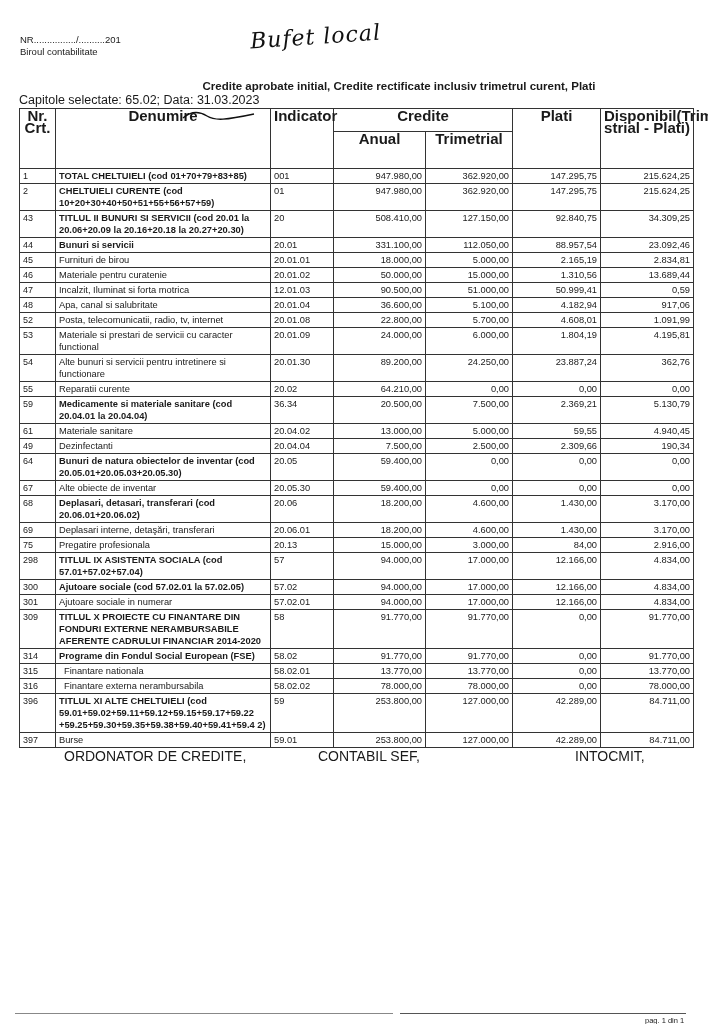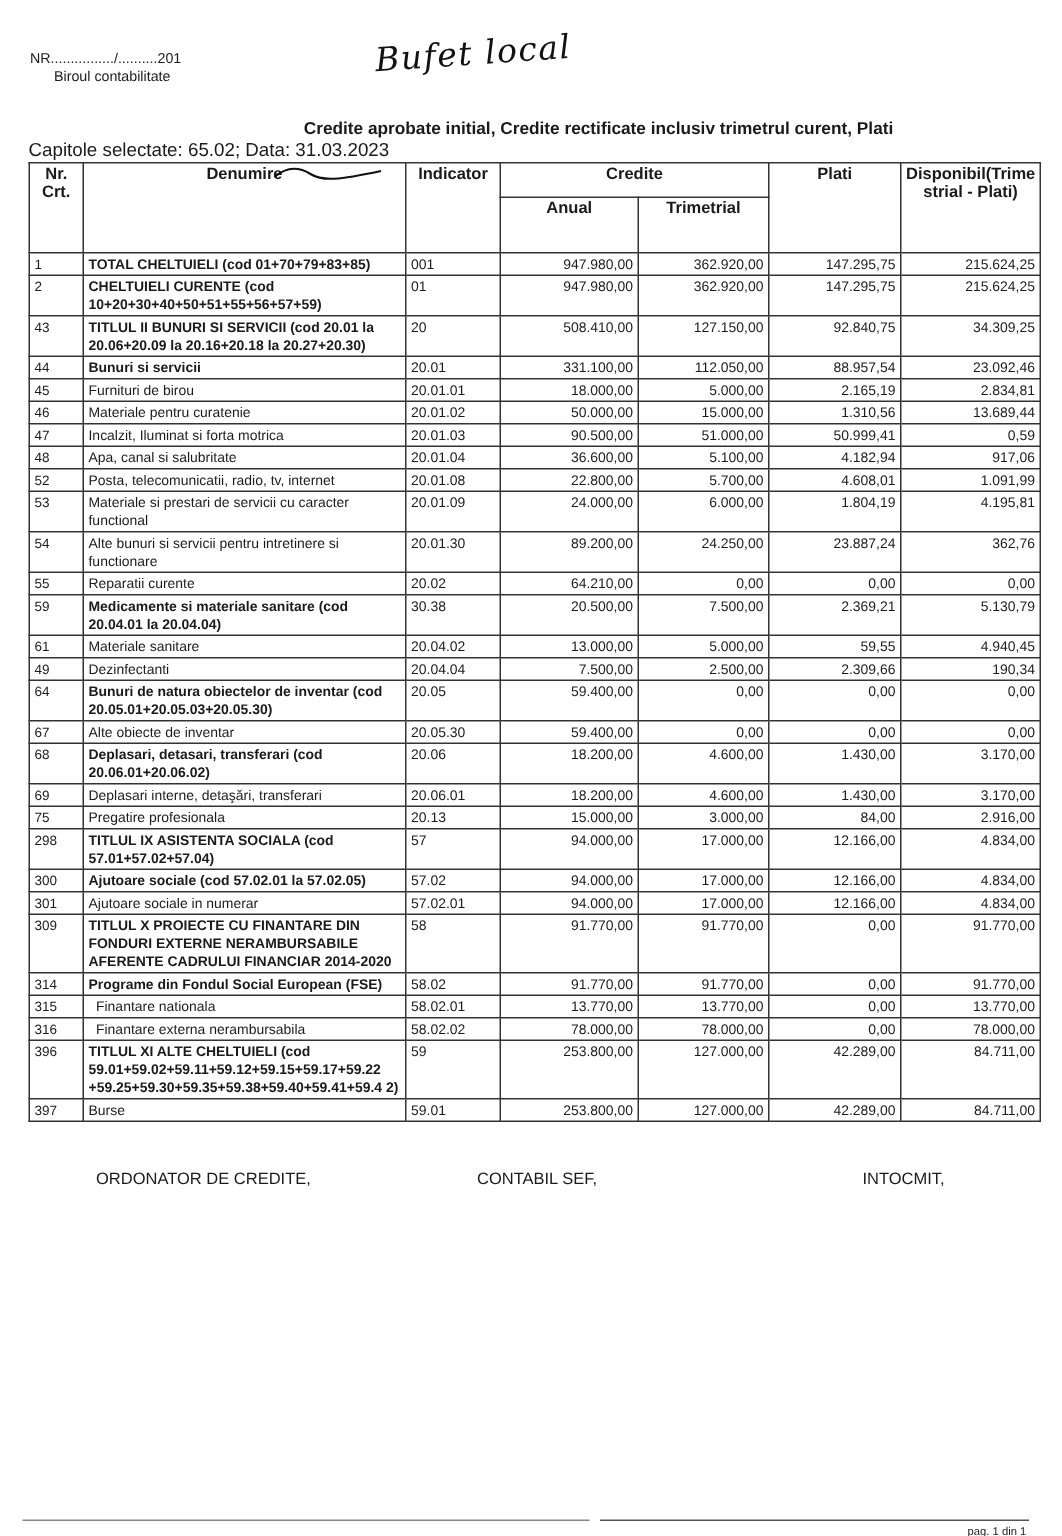--- a/index.html
+++ b/index.html
@@ -1,31 +1,31 @@
 <!DOCTYPE html>
 <html><head>
 <meta charset="utf-8">
 <style>
   html, body { margin:0; padding:0; background:#ffffff; }
   body { width:708px; height:1024px; position:relative; overflow:hidden; font-family:"Liberation Sans", sans-serif; color:#1a1a1a; }
   .abs { position:absolute; }
   #nr { left:20px; top:34px; font-size:9.5px; }
-  #birou { left:36px; top:46px; font-size:9.5px; }
+  #birou { left:20px; top:46px; font-size:9.5px; }
   #handwriting { left:250px; top:24px; font-family:"DejaVu Serif", serif; font-style:italic; font-size:22px; letter-spacing:1px; transform:rotate(-4deg); color:#111; }
   #title { left:0; width:708px; top:80px; text-align:center; font-weight:bold; font-size:11.5px; padding-left:90px; box-sizing:border-box; }
   #subtitle { left:19px; top:93px; font-size:12.5px; }
   table.report { position:absolute; left:19px; top:108px; border-collapse:collapse; table-layout:fixed; width:674px; font-size:9.3px; }
   table.report td, table.report th { border:1px solid #333; padding:1px 3px; vertical-align:top; line-height:12px; }
-  table.report th { font-weight:bold; font-size:11px; text-align:center; }
+  table.report th { font-weight:bold; font-size:15px; text-align:center; }
   th.h-top { height:20px; }
   th.h-sub { height:18px; vertical-align:middle; }
   td.num { text-align:right; }
   td.bold { font-weight:bold; }
   td.nr { font-size:9px; }
-  .sig { top:780px; font-size:11px; }
+  .sig { top:748px; font-size:14px; }
   #sig1 { left:64px; }
   #sig2 { left:318px; }
   #sig3 { left:555px;margin-left:20px; }
   #footline { left:15px; top:1013px; width:378px; border-top:1px solid #888; }
   #footline2 { left:400px; top:1013px; width:286px; border-top:1.5px solid #555; }
   #pagenum { left:645px; top:1016px; font-size:7.5px; }
   .indent { padding-left:8px !important; }
 </style>
 </head>
 <body>
@@ -116,21 +116,21 @@
         <td>Materiale pentru curatenie</td>
         <td>20.01.02</td>
         <td class="num">50.000,00</td>
         <td class="num">15.000,00</td>
         <td class="num">1.310,56</td>
         <td class="num">13.689,44</td>
       </tr>
       <tr>
         <td class="nr">47</td>
         <td>Incalzit, Iluminat si forta motrica</td>
-        <td>20.01.03</td>
+        <td>12.01.03</td>
         <td class="num">90.500,00</td>
         <td class="num">51.000,00</td>
         <td class="num">50.999,41</td>
         <td class="num">0,59</td>
       </tr>
       <tr>
         <td class="nr">48</td>
         <td>Apa, canal si salubritate</td>
         <td>20.01.04</td>
         <td class="num">36.600,00</td>
@@ -170,21 +170,21 @@
         <td>Reparatii curente</td>
         <td>20.02</td>
         <td class="num">64.210,00</td>
         <td class="num">0,00</td>
         <td class="num">0,00</td>
         <td class="num">0,00</td>
       </tr>
       <tr>
         <td class="nr">59</td>
         <td class="bold">Medicamente si materiale sanitare  (cod 20.04.01 la 20.04.04)</td>
-        <td>30.38</td>
+        <td>36.34</td>
         <td class="num">20.500,00</td>
         <td class="num">7.500,00</td>
         <td class="num">2.369,21</td>
         <td class="num">5.130,79</td>
       </tr>
       <tr>
         <td class="nr">61</td>
         <td>Materiale sanitare</td>
         <td>20.04.02</td>
         <td class="num">13.000,00</td>

